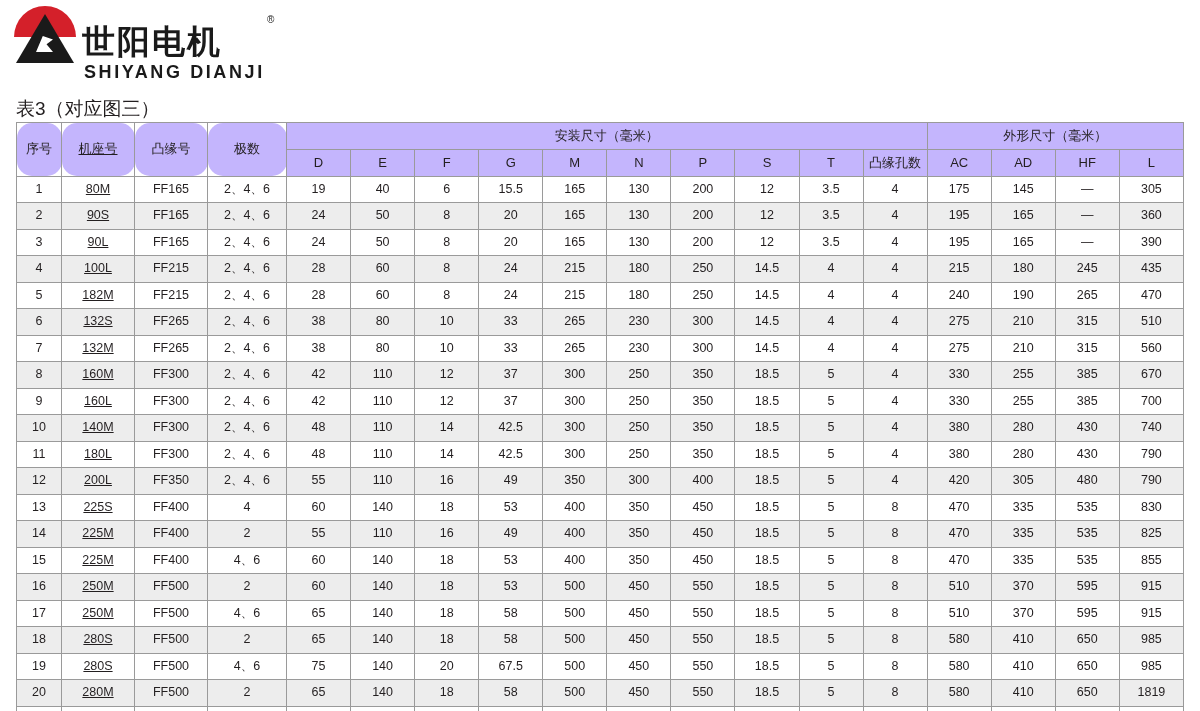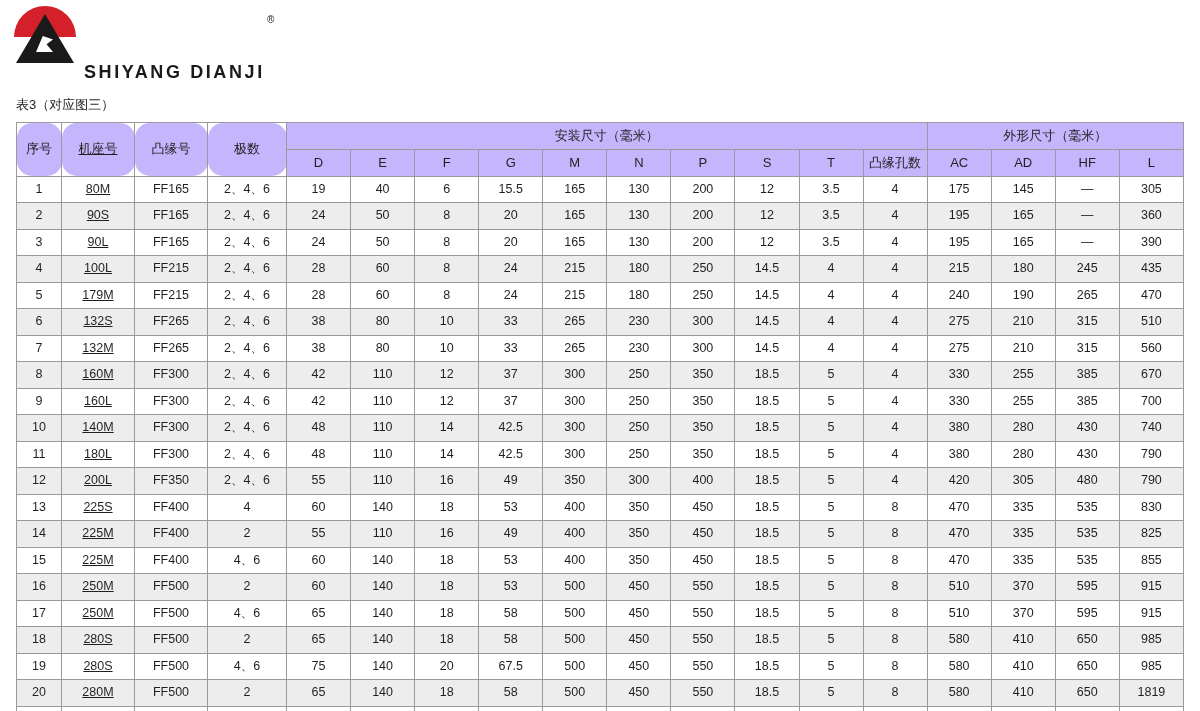--- a/index.html
+++ b/index.html
@@ -90,21 +90,21 @@
     letter-spacing: 2.6px;
     color: #1a1a1a;
     white-space: nowrap;
   }
 
   
   .caption {
     position: absolute;
     left: 16px;
     top: 96px;
-    font-size: 13px;
+    font-size: 19px;
     color: #231f20;
     white-space: nowrap;
   }
 
   
   .table-wrap {
     position: absolute;
     left: 16px;
     top: 122px;
     width: 1168px;
@@ -159,20 +159,21 @@
 <body>
 
 <div class="page">
 
   <div class="logo-block">
     <div class="logo-mark">
       <div class="half"></div>
       <div class="tri"></div>
       <div class="tri-inner"></div>
     </div>
+    <div class="logo-cn">世阳电机</div>
     <div class="logo-reg">®</div>
     <div class="logo-py">SHIYANG DIANJI</div>
   </div>
 
   <div class="caption">表3（对应图三）</div>
 
   <div class="table-wrap">
     <table class="spec">
       <thead>
         <tr>
@@ -276,21 +277,21 @@
             <td class="col-dim">14.5</td>
             <td class="col-dim">4</td>
             <td class="col-holes">4</td>
             <td class="col-out">215</td>
             <td class="col-out">180</td>
             <td class="col-out">245</td>
             <td class="col-out">435</td>
           </tr>
           <tr>
             <td class="col-seq">5</td>
-            <td class="col-frame">179M</td>
+            <td class="col-frame">182M</td>
             <td class="col-flange">FF215</td>
             <td class="col-poles">2、4、6</td>
             <td class="col-dim">28</td>
             <td class="col-dim">60</td>
             <td class="col-dim">8</td>
             <td class="col-dim">24</td>
             <td class="col-dim">215</td>
             <td class="col-dim">180</td>
             <td class="col-dim">250</td>
             <td class="col-dim">14.5</td>

